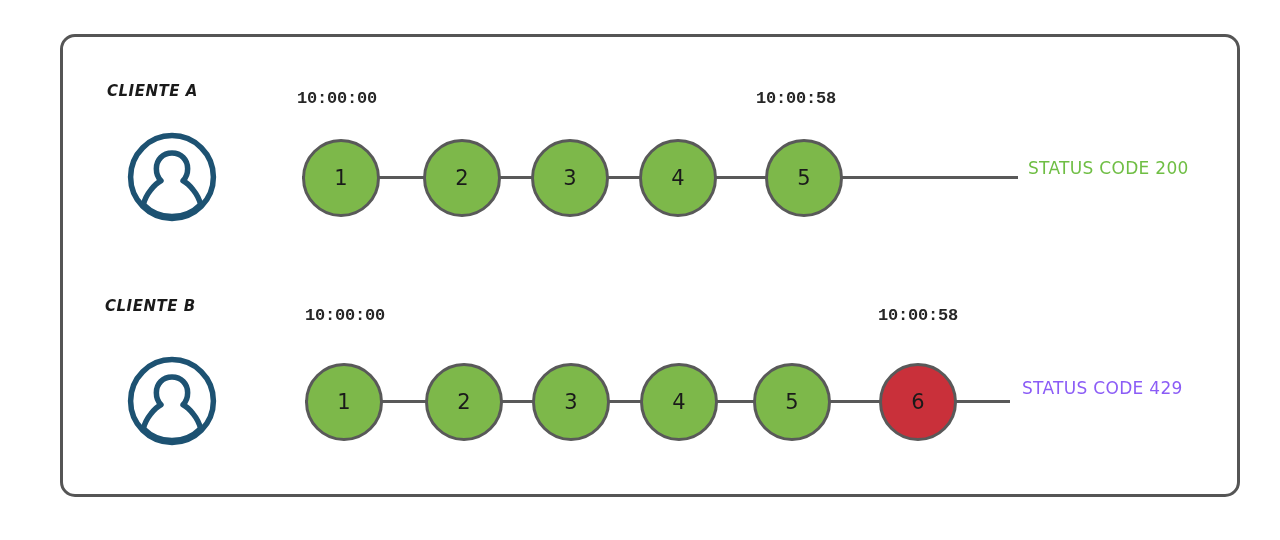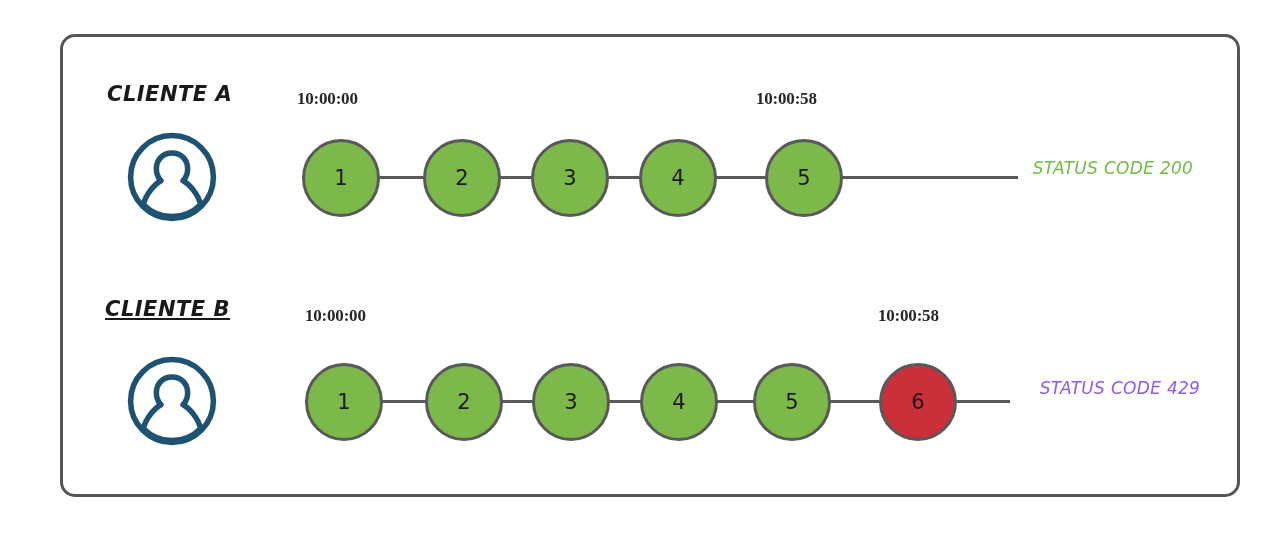--- a/index.html
+++ b/index.html
@@ -34,39 +34,39 @@
     left: 0;
     top: 0;
     width: 100%;
     height: 0;
   }
 
   
   .client-label {
     position: absolute;
     font-family: "DejaVu Sans", sans-serif;
-    font-size: 21px;
+    font-size: 15px;
     font-style: italic;
     font-weight: 600;
     letter-spacing: 0.5px;
     color: #1a1a1a;
     white-space: nowrap;
   }
 
   
   .avatar-icon {
     position: absolute;
     width: 92px;
     height: 92px;
   }
 
   
   .timestamp {
     position: absolute;
-    font-family: Liberation Serif, serif;
+    font-family: Liberation Mono, monospace;
     font-size: 17px;
     font-weight: bold;
     color: #262626;
     white-space: nowrap;
     letter-spacing: -0.2px;
   }
 
   
   .chain {
     position: absolute;
@@ -90,23 +90,22 @@
     font-size: 21px;
     color: #1a1a1a;
     z-index: 2;
   }
   .node.ok { background: #7DB84A; }
   .node.err { background: #C9303A; }
 
   
   .status-block {
     position: absolute;
-    text-align: center;
+    text-align: left;
     white-space: nowrap;
-    font-style: italic;
   }
   .status-main {
     font-family: "DejaVu Sans", sans-serif;
     font-size: 17px;
     letter-spacing: 0.3px;
     line-height: 1.25;
   }
   .status-sub {
     font-family: "DejaVu Sans", sans-serif;
     font-size: 15px;
@@ -161,21 +160,21 @@
     </div>
   </div>
 
   <div class="status-block status-ok" style="left:1028px; top:158px; width:170px;">
     <div class="status-main">STATUS CODE 200</div>
   </div>
 </div>
 
 <div class="client-row">
 
-  <div class="client-label" style="left:105px; top:297px;text-decoration:underline;">CLIENTE B</div>
+  <div class="client-label" style="left:105px; top:297px;">CLIENTE B</div>
 
   <div class="avatar-icon" style="left:126px; top:355px;">
     <svg viewBox="0 0 100 100" width="92" height="92">
       <circle cx="50" cy="50" r="45" fill="none" stroke="#1D5272" stroke-width="6"></circle>
       <path d="M50 24 C40 24 33 31 33 41 C33 47 35 51 38 54
                C34 56 30 60 27 64 C23 69 20 75 19 80
                C27 88 38 93 50 93 C62 93 73 88 81 80
                C80 75 77 69 73 64 C70 60 66 56 62 54
                C65 51 67 47 67 41 C67 31 60 24 50 24 Z" fill="none" stroke="#1D5272" stroke-width="6" stroke-linejoin="round"></path>
     </svg>

